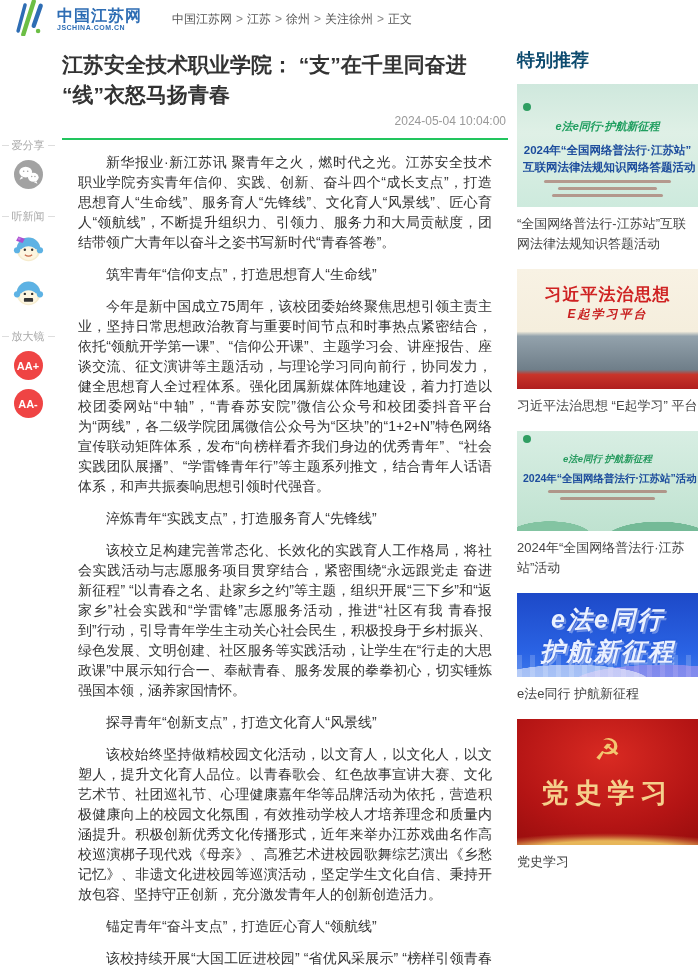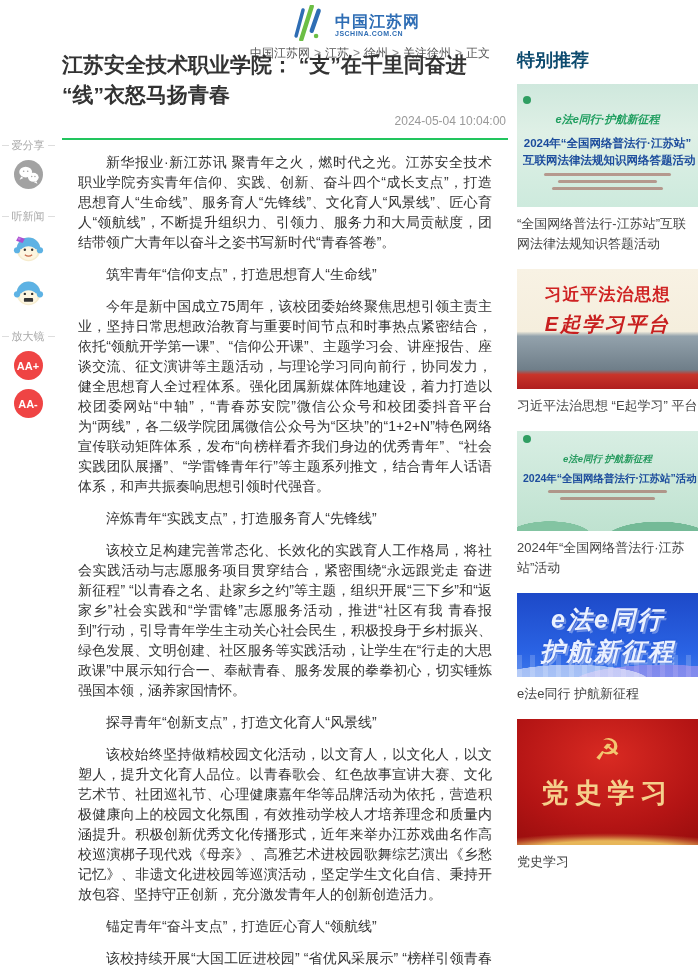--- a/index.html
+++ b/index.html
@@ -1,21 +1,21 @@
 <!DOCTYPE html>
 <html><head>
 <meta charset="utf-8">
 <style>
   * { margin:0; padding:0; box-sizing:border-box; }
   html,body { background:#fff; }
   body { font-family:"Liberation Sans","DejaVu Sans",sans-serif; }
   .page { width:698px; height:965px; overflow:hidden; background:#fff; position:relative; }
 
   
-  .site-header { display:flex; align-items:center; padding:5px 0 4px 12px; height:38px;flex-direction:column; }
+  .site-header { display:flex; align-items:center; padding:5px 0 4px 12px; height:38px; }
   .logo { display:flex; align-items:center; cursor:pointer; }
   .logo-text { margin-left:5px; color:#2e6db4; }
   .logo-name { font-size:16px; font-weight:bold; letter-spacing:1px; line-height:17px; }
   .logo-domain { font-size:7px; font-weight:bold; letter-spacing:.5px; line-height:8px; }
   .breadcrumb { margin-left:30px; font-size:12px; color:#555; }
   .breadcrumb a { color:#555; text-decoration:none; cursor:pointer; }
   .breadcrumb .sep { color:#888; margin:0 4px; }
 
   
   .body-row { display:flex; align-items:flex-start; }
@@ -35,33 +35,33 @@
   .article p.sub { color:#333; }
 
   
   .reco { width:181px; flex:0 0 181px; margin-left:9px; padding-top:8px; }
   .reco h2 { font-size:18px; color:#0c4a6e; font-weight:bold; margin:2px 0 12px; }
   .card { margin-bottom:6px; cursor:pointer; }
   .caption { font-size:13px; color:#444; line-height:20px; margin:7px 0 15px; }
   .thumb { width:181px; overflow:hidden; position:relative; }
 
   
-  .thumb1 { height:123px; background:linear-gradient(180deg,#cfe8dd 0%,#dff0e6 40%,#cdeadd 100%); padding:12px 6px; }
+  .thumb1 { height:123px; background:linear-gradient(180deg,#cfe8dd 0%,#dff0e6 40%,#cdeadd 100%); padding:19px 6px; }
   .tb-toprow { display:flex; align-items:center; margin-bottom:8px; }
   .tb-dot { width:8px; height:8px; border-radius:50%; background:#2f9e62; margin-right:4px; flex:0 0 8px; }
   .tb-lines { flex:1; }
   .tb-line { height:2px; background:rgba(90,110,120,.5); border-radius:1px; margin:2px 0; }
   .t1-green { color:#1f9e5f; font-size:11px; font-weight:bold; font-style:italic; text-align:center; margin:2px 0 8px; white-space:nowrap; }
   .t1-blue { color:#1c4c9c; font-size:11.5px; font-weight:bold; text-align:center; line-height:17px; white-space:nowrap; }
   .tb-small { height:3px; border-radius:2px; margin:4px auto; background:rgba(150,70,60,.5); }
 
   
   .thumb2 { height:120px; background:linear-gradient(180deg,#f8f2e4 0%,#f5eedd 52%,#93a2ac 56%,#6f7e89 84%,#c8342a 88%,#b01f1f 100%); padding-top:14px; }
   .t2-l1 { color:#cf2222; font-size:17px; font-weight:bold; text-align:center; letter-spacing:1px; }
-  .t2-l2 { color:#c81f1f; font-size:20px; font-weight:bold; font-style:italic; text-align:center; margin-top:5px; letter-spacing:2px; }
+  .t2-l2 { color:#c81f1f; font-size:12px; font-weight:bold; font-style:italic; text-align:center; letter-spacing:2px; }
 
   
   .thumb3 { height:100px; padding:4px 6px;
     background:radial-gradient(70px 26px at 18% 106%, #83c4a2 60%, transparent 61%),
                radial-gradient(90px 32px at 78% 110%, #74ba97 60%, transparent 61%),
                linear-gradient(180deg,#d8eee3 0%,#bfe2d0 100%); }
   .t3-green { color:#259a5e; font-size:9.5px; font-weight:bold; font-style:italic; text-align:center; margin:10px 0 6px; white-space:nowrap; }
   .t3-blue { color:#1c4c9c; font-size:10.5px; font-weight:bold; text-align:center; white-space:nowrap; }
 
   

